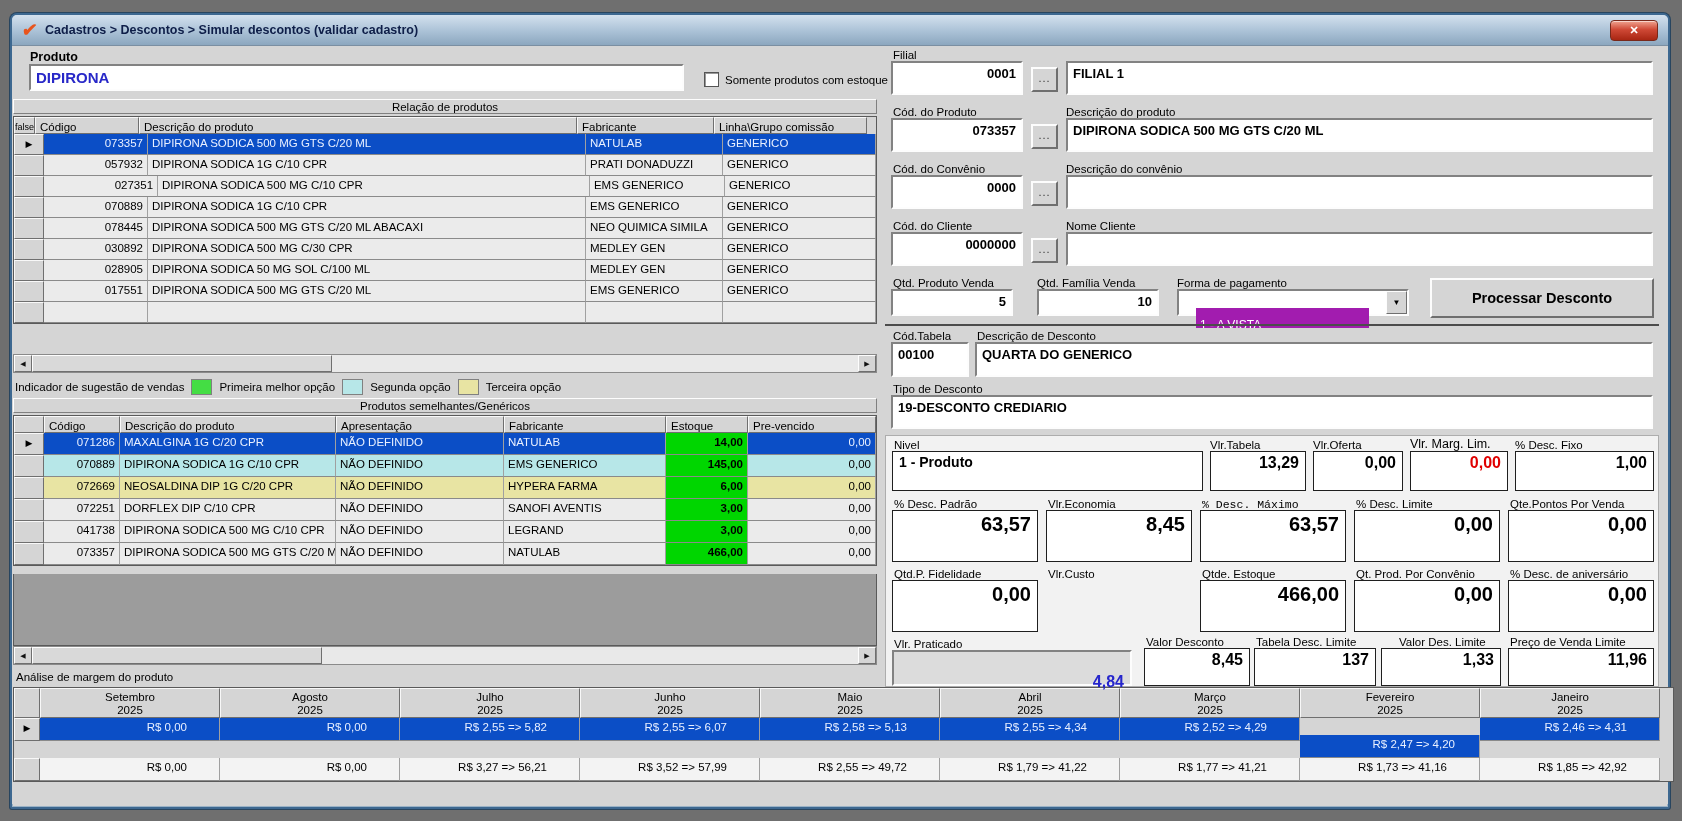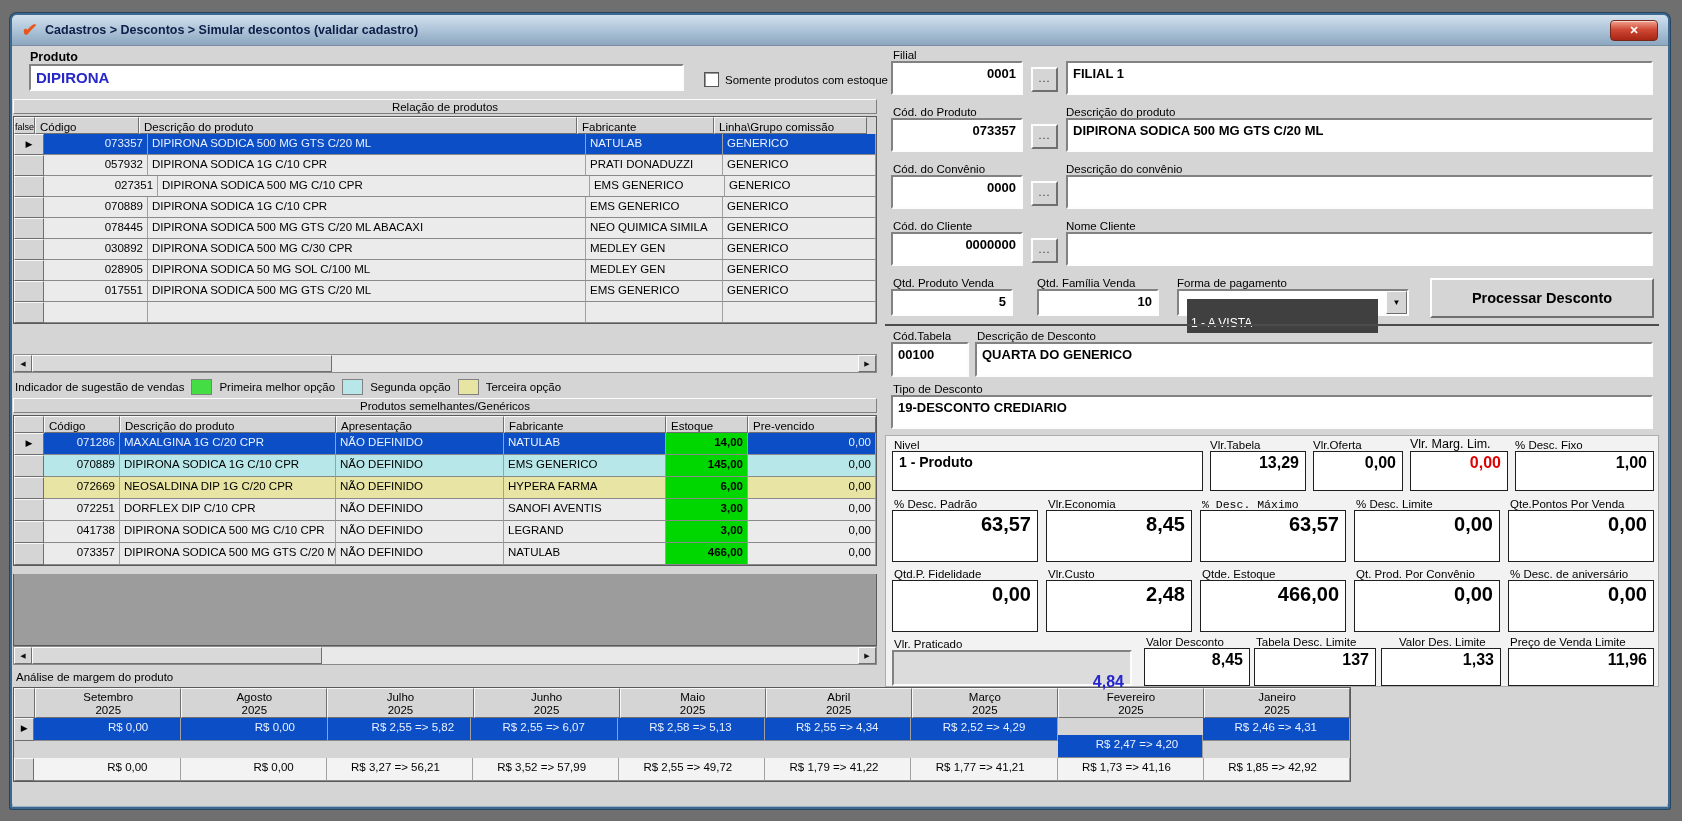--- a/index.html
+++ b/index.html
@@ -54,21 +54,21 @@
 
   
   .rp{position:absolute;left:873px;top:0;width:774px;height:641px;}
   .rp .lblr{position:absolute;font-size:11.5px;white-space:nowrap;}
   .rfield{position:absolute;box-sizing:border-box;font-size:13px;font-weight:bold;padding:3px 5px;line-height:15px;
           white-space:nowrap;overflow:hidden;}
   .rfield.vr{text-align:right;}
   .dots{position:absolute;width:27px;height:25px;font-size:11px;letter-spacing:1px;display:flex;align-items:flex-end;
         justify-content:center;padding-bottom:6px;color:#333;}
   .combo{position:absolute;box-sizing:border-box;background:#fff;display:flex;}
-  .combo .sel{flex:1;background:#404040;color:#fff;font-size:12px;padding:17px 4px;margin:8px;white-space:nowrap;overflow:hidden;}
+  .combo .sel{flex:1;background:#a21caf;color:#fff;font-size:12px;padding:10px 4px;margin:17px;white-space:nowrap;overflow:hidden;}
   .combo .drop{width:21px;background:#d5d5d5;border:1px solid;border-color:#fdfdfd #6f6f6f #6f6f6f #fdfdfd;
                box-sizing:border-box;font-size:8px;display:flex;align-items:center;justify-content:center;}
   .pbtn{position:absolute;display:flex;align-items:center;justify-content:center;font-weight:bold;font-size:14.5px;color:#000;}
   .hsep{position:absolute;left:0;top:278px;width:774px;height:0;border-top:2px solid #4c4c4c;}
   .wpanel{position:absolute;left:0;top:389px;width:774px;height:252px;background:#f2f2f2;border:1px solid #adadad;box-sizing:border-box;}
   .wpanel .lblw{position:absolute;font-size:11.5px;white-space:nowrap;color:#000;}
   .bigf{position:absolute;border:1px solid #1f1f1f;background:#fff;box-sizing:border-box;font-weight:bold;
         text-align:right;padding:2px 6px;white-space:nowrap;}
   .bigf.sz20{font-size:20px;}
   .bigf.sz16{font-size:16px;}
@@ -254,38 +254,38 @@
         </div>
     <div style="position:absolute;left:1px;top:528px;width:864px;height:72px;background:#9c9c9c;border:1px solid #5a5a5a;border-top:none;box-sizing:border-box;"></div>
     <div class="hscroll" style="left:1px;top:600px;width:864px;">
       <div class="sbtn">◀</div>
       <div class="sthumb" style="width:290px;"></div>
       <div class="strack"></div>
       <div class="sbtn">▶</div>
     </div>
 
     <div class="lbl" style="left:4px;top:625px;">Análise de margem do produto</div>
-    <div id="t3" class="grid" style="left:1px;top:641px;width:1338px;">
+    <div id="t3" class="grid" style="left:1px;top:641px;width:1661px;">
           <div class="grow">
             <div class="gind" style="width: 26px; height: 30px;"></div>
             <div class="ghead" style="width: 180px; height: 30px; text-align: center; line-height: 13px; padding-top: 2px;">Setembro<br>2025</div>
             <div class="ghead" style="width: 180px; height: 30px; text-align: center; line-height: 13px; padding-top: 2px;">Agosto<br>2025</div>
             <div class="ghead" style="width: 180px; height: 30px; text-align: center; line-height: 13px; padding-top: 2px;">Julho<br>2025</div>
             <div class="ghead" style="width: 180px; height: 30px; text-align: center; line-height: 13px; padding-top: 2px;">Junho<br>2025</div>
             <div class="ghead" style="width: 180px; height: 30px; text-align: center; line-height: 13px; padding-top: 2px;">Maio<br>2025</div>
             <div class="ghead" style="width: 180px; height: 30px; text-align: center; line-height: 13px; padding-top: 2px;">Abril<br>2025</div>
             <div class="ghead" style="width: 180px; height: 30px; text-align: center; line-height: 13px; padding-top: 2px;">Março<br>2025</div>
             <div class="ghead" style="width: 180px; height: 30px; text-align: center; line-height: 13px; padding-top: 2px;">Fevereiro<br>2025</div>
             <div class="ghead" style="width: 180px; height: 30px; text-align: center; line-height: 13px; padding-top: 2px;">Janeiro<br>2025</div>
           </div>
           <div class="grow rsel">
             <div class="gind" style="width: 26px; height: 23px;">▶</div>
             <div class="gcell r" style="width: 180px; height: 23px; padding-right: 32px;">R$ 0,00</div>
             <div class="gcell r" style="width: 180px; height: 23px; padding-right: 32px;">R$ 0,00</div>
-            <div class="gcell r" style="width: 180px; height: 23px; padding-right: 16px;">R$ 2,55 =&gt; 5,82</div>
+            <div class="gcell r" style="width: 180px; height: 23px; padding-right: 32px;">R$ 2,55 =&gt; 5,82</div>
             <div class="gcell r" style="width: 180px; height: 23px; padding-right: 32px;">R$ 2,55 =&gt; 6,07</div>
             <div class="gcell r" style="width: 180px; height: 23px; padding-right: 32px;">R$ 2,58 =&gt; 5,13</div>
             <div class="gcell r" style="width: 180px; height: 23px; padding-right: 32px;">R$ 2,55 =&gt; 4,34</div>
             <div class="gcell r" style="width: 180px; height: 23px; padding-right: 32px;">R$ 2,52 =&gt; 4,29</div>
             <div class="gcell r" style="width: 180px; height: 23px; padding-right: 24px; margin-top: 17px;">R$ 2,47 =&gt; 4,20</div>
             <div class="gcell r" style="width: 180px; height: 23px; padding-right: 32px;">R$ 2,46 =&gt; 4,31</div>
           </div>
           <div class="grow">
             <div class="gind" style="width: 26px; height: 23px;"></div>
             <div class="gcell r" style="width: 180px; height: 23px; padding-right: 32px; background: rgb(243, 243, 243);">R$ 0,00</div>
@@ -364,21 +364,20 @@
         <div class="lblw" style="left:316px;top:62px;font-family:Liberation Mono, monospace;">% Desc. Máximo</div>
         <div class="bigf sz20" style="left:314px;top:74px;width:146px;height:52px;">63,57</div>
         <div class="lblw" style="left:470px;top:62px;">% Desc. Limite</div>
         <div class="bigf sz20" style="left:468px;top:74px;width:146px;height:52px;">0,00</div>
         <div class="lblw" style="left:624px;top:62px;">Qte.Pontos Por Venda</div>
         <div class="bigf sz20" style="left:622px;top:74px;width:146px;height:52px;">0,00</div>
 
         <div class="lblw" style="left:8px;top:132px;">Qtd.P. Fidelidade</div>
         <div class="bigf sz20" style="left:6px;top:144px;width:146px;height:52px;">0,00</div>
         <div class="lblw" style="left:162px;top:132px;">Vlr.Custo</div>
-        <div class="bigf sz20" style="left:160px;top:144px;width:146px;height:52px;">2,48</div>
         <div class="lblw" style="left:316px;top:132px;">Qtde. Estoque</div>
         <div class="bigf sz20" style="left:314px;top:144px;width:146px;height:52px;">466,00</div>
         <div class="lblw" style="left:470px;top:132px;">Qt. Prod. Por Convênio</div>
         <div class="bigf sz20" style="left:468px;top:144px;width:146px;height:52px;">0,00</div>
         <div class="lblw" style="left:624px;top:132px;">% Desc. de aniversário</div>
         <div class="bigf sz20" style="left:622px;top:144px;width:146px;height:52px;">0,00</div>
 
         <div class="lblw" style="left:8px;top:202px;">Vlr. Praticado</div>
         <div class="bigf sz16 blue pratic" style="left:6px;top:214px;width:240px;height:36px;padding-top:21px;">4,84</div>
         <div class="lblw" style="left:260px;top:200px;">Valor Desconto</div>

